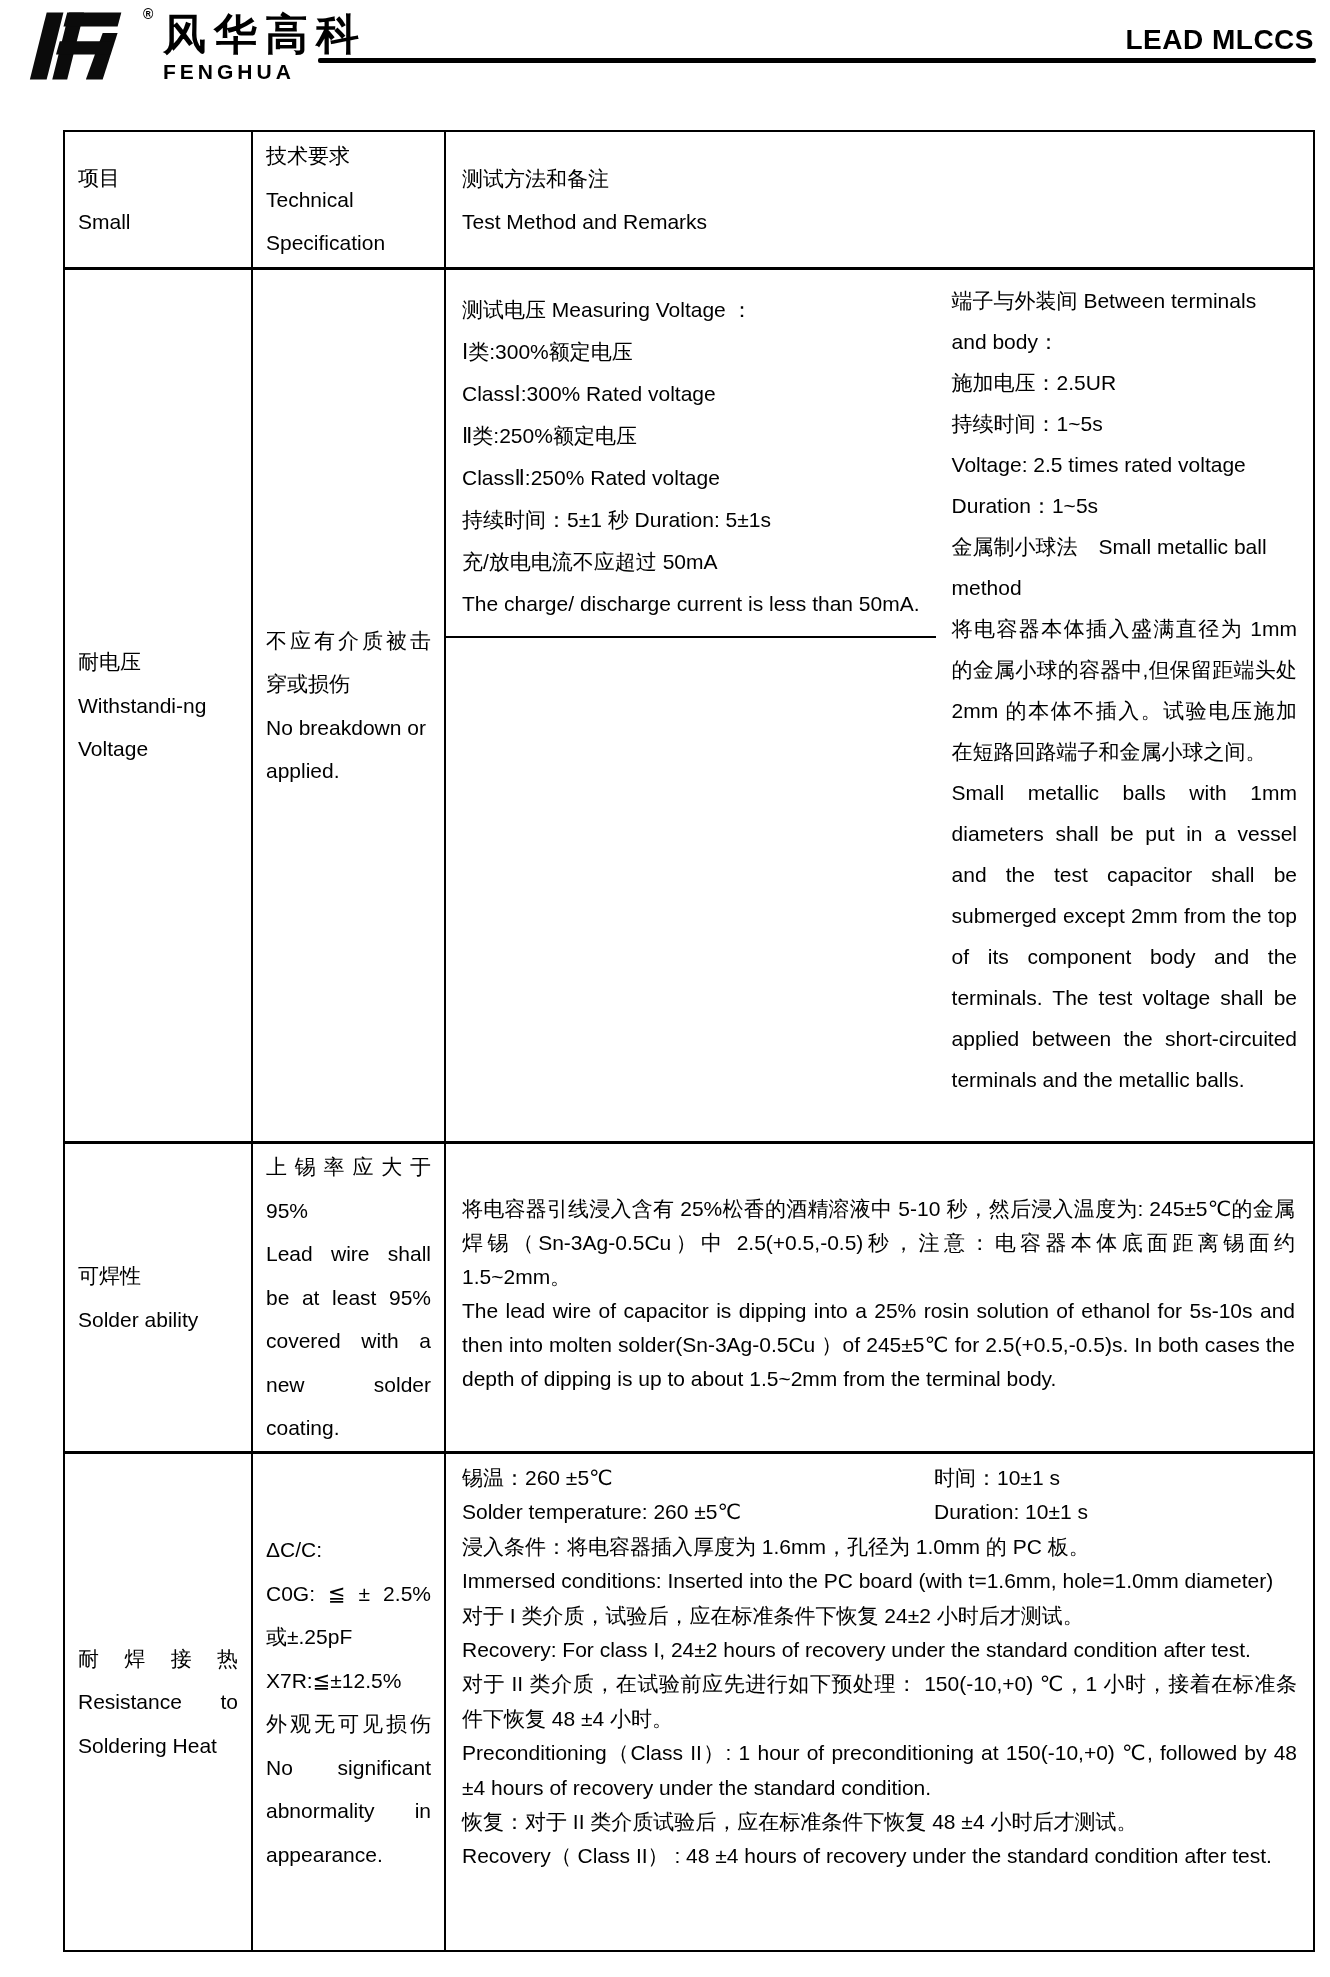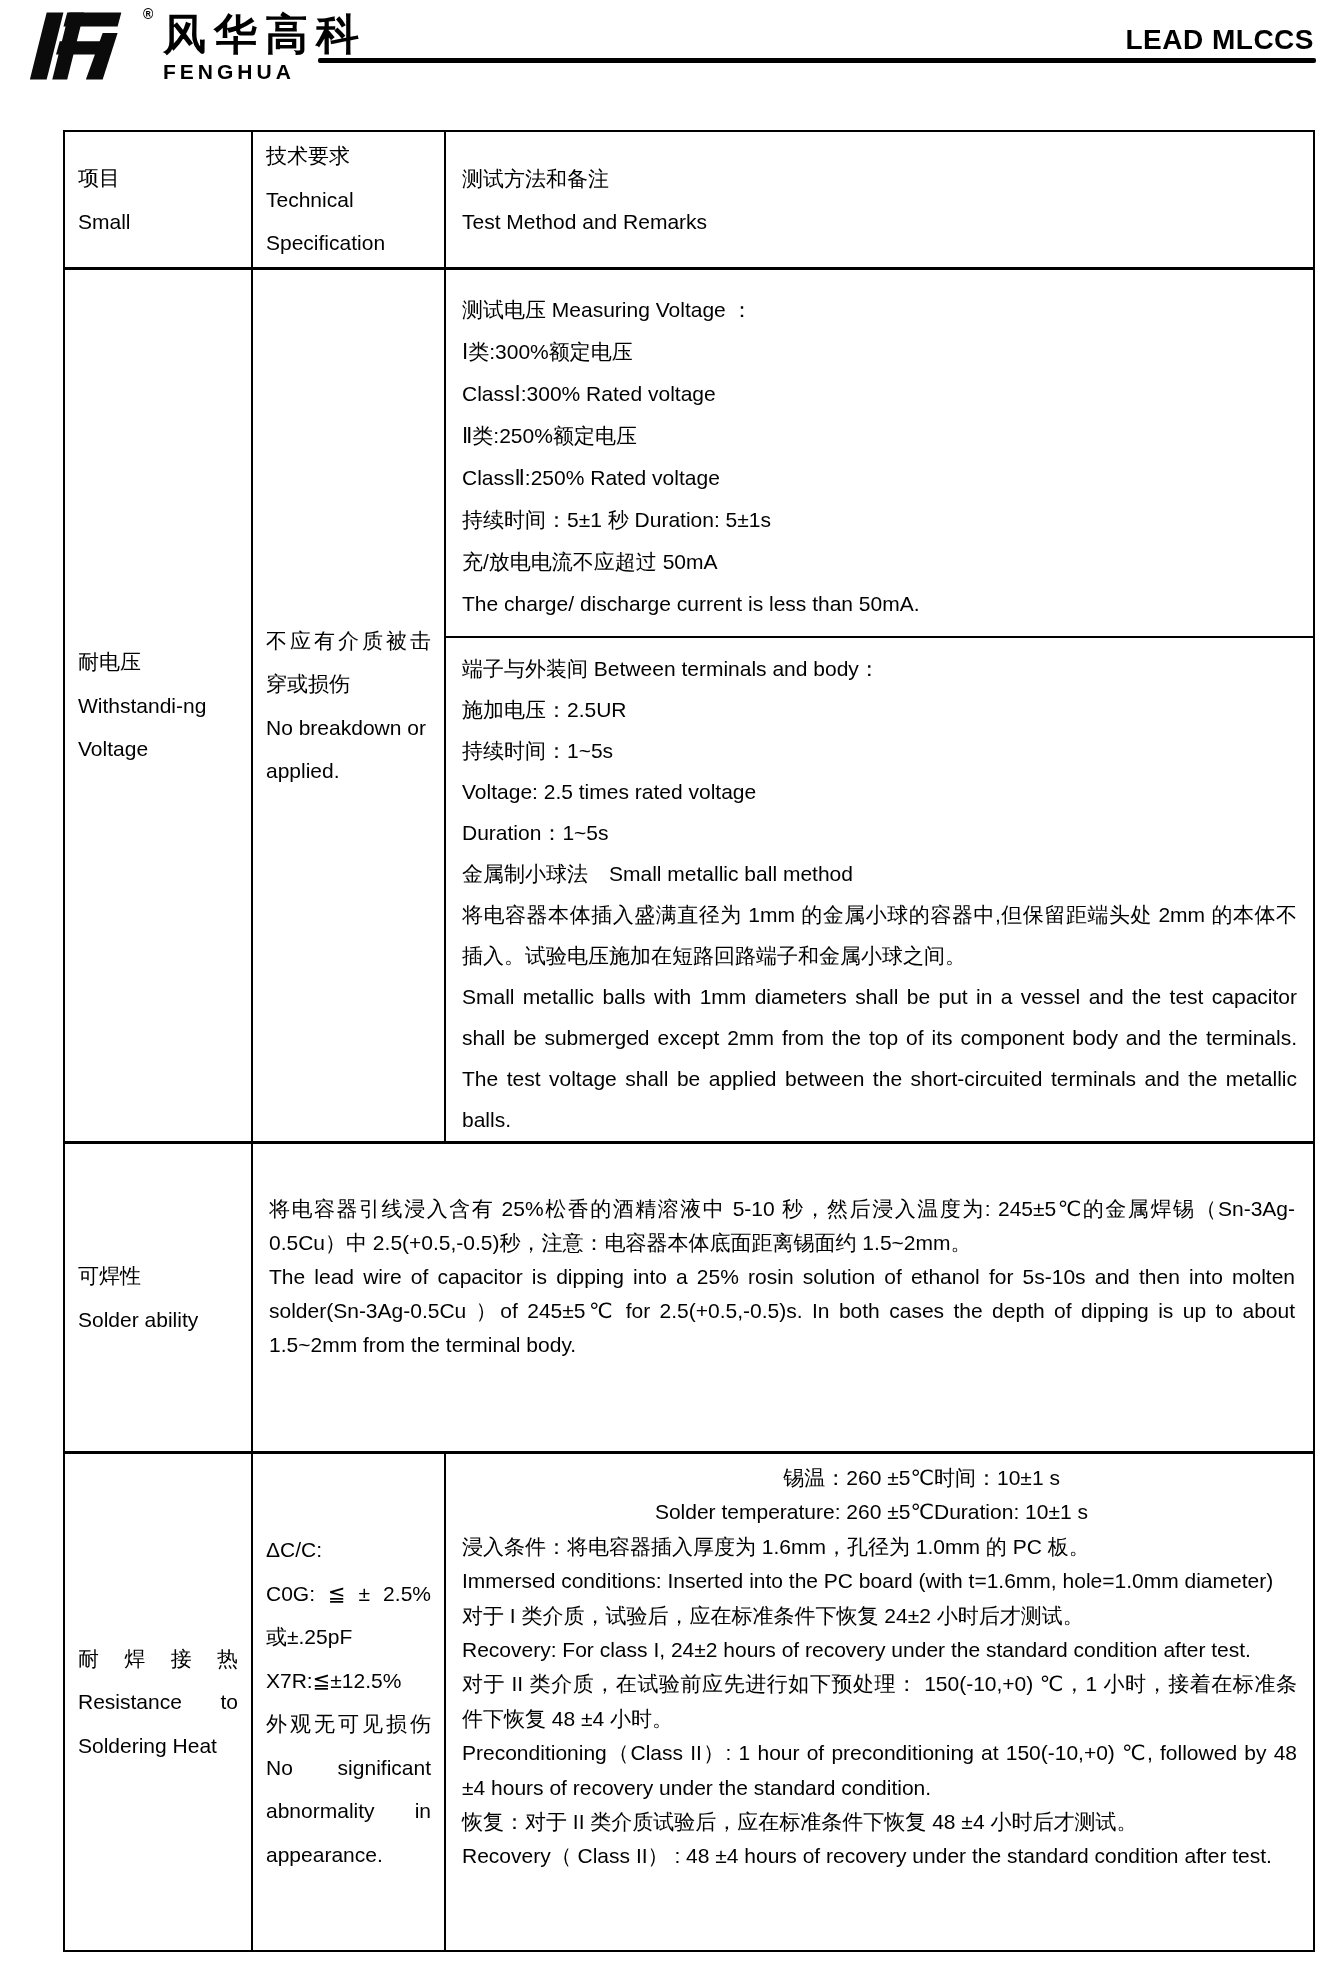--- a/index.html
+++ b/index.html
@@ -28,29 +28,29 @@
   .c2 { width:193px; padding:13px 13px; }
   .c3 { flex:1; }
   .center { display:flex; flex-direction:column; justify-content:center; }
   .head { height:138px; }
   .r0 { height:874px; }
   .r1 { height:310px; }
   .r2 { height:496px; }
   .ln { line-height:43px; }
   .c1 .ln, .c2 .ln { line-height:43.5px; }
   .c1 .para, .c2 .para { line-height:43.5px; }
-  .c3col { flex:1; display:flex; flex-direction:column; }
+  .c3col { flex:1; display:flex; flex-direction:row; }
   .secA { height:368px; border-bottom:2px solid #000; padding:19px 16px 0; line-height:42px; }
   .secB { flex:1; padding:10px 16px 0; line-height:41px; }
   .just { text-align:justify; }
   .stretch { text-align:justify; text-align-last:justify; }
   .r1 .c3 { padding:48px 18px 0 16px; line-height:34px; }
   .r2 .c3 { padding:7px 16px 0; line-height:34.4px; }
   .pair { display:flex; }
-  .pair .pl { width:472px;text-align:right; }
+  .pair .pl { width:472px; }
 </style>
 </head>
 <body>
 
 <div class="page">
 
   <header class="hdr">
     <svg class="logo" viewBox="0 0 120 76" aria-hidden="true">
       <g fill="#0b0b0b">
         <path d="M2 74 L20 2 H38 L20 74 Z"></path>
@@ -121,20 +121,25 @@
           <div class="just">Small metallic balls with 1mm diameters shall be put in a vessel and the test capacitor shall be submerged except 2mm from the top of its component body and the terminals. The test voltage shall be applied between the short-circuited terminals and the metallic balls.</div>
         </div>
       </div>
     </div>
 
     <div class="row r1">
       <div class="c c1 center">
         <div class="ln">可焊性</div>
         <div class="ln">Solder ability</div>
       </div>
+      <div class="c c2 center">
+        <div class="ln stretch">上锡率应大于</div>
+        <div class="ln">95%</div>
+        <div class="para just">Lead wire shall be at least 95% covered with a new solder coating.</div>
+      </div>
       <div class="c c3">
         <div class="just">将电容器引线浸入含有 25%松香的酒精溶液中 5-10 秒，然后浸入温度为: 245±5℃的金属焊锡（Sn-3Ag-0.5Cu）中 2.5(+0.5,-0.5)秒，注意：电容器本体底面距离锡面约 1.5~2mm。</div>
         <div class="just">The lead wire of capacitor is dipping into a 25% rosin solution of ethanol for 5s-10s and then into molten solder(Sn-3Ag-0.5Cu ）of 245±5℃  for 2.5(+0.5,-0.5)s. In both cases the depth of dipping is up to about 1.5~2mm from the terminal body.</div>
       </div>
     </div>
 
     <div class="row r2">
       <div class="c c1 center">
         <div class="ln stretch">耐焊接热</div>
         <div class="para just">Resistance to Soldering Heat</div>

